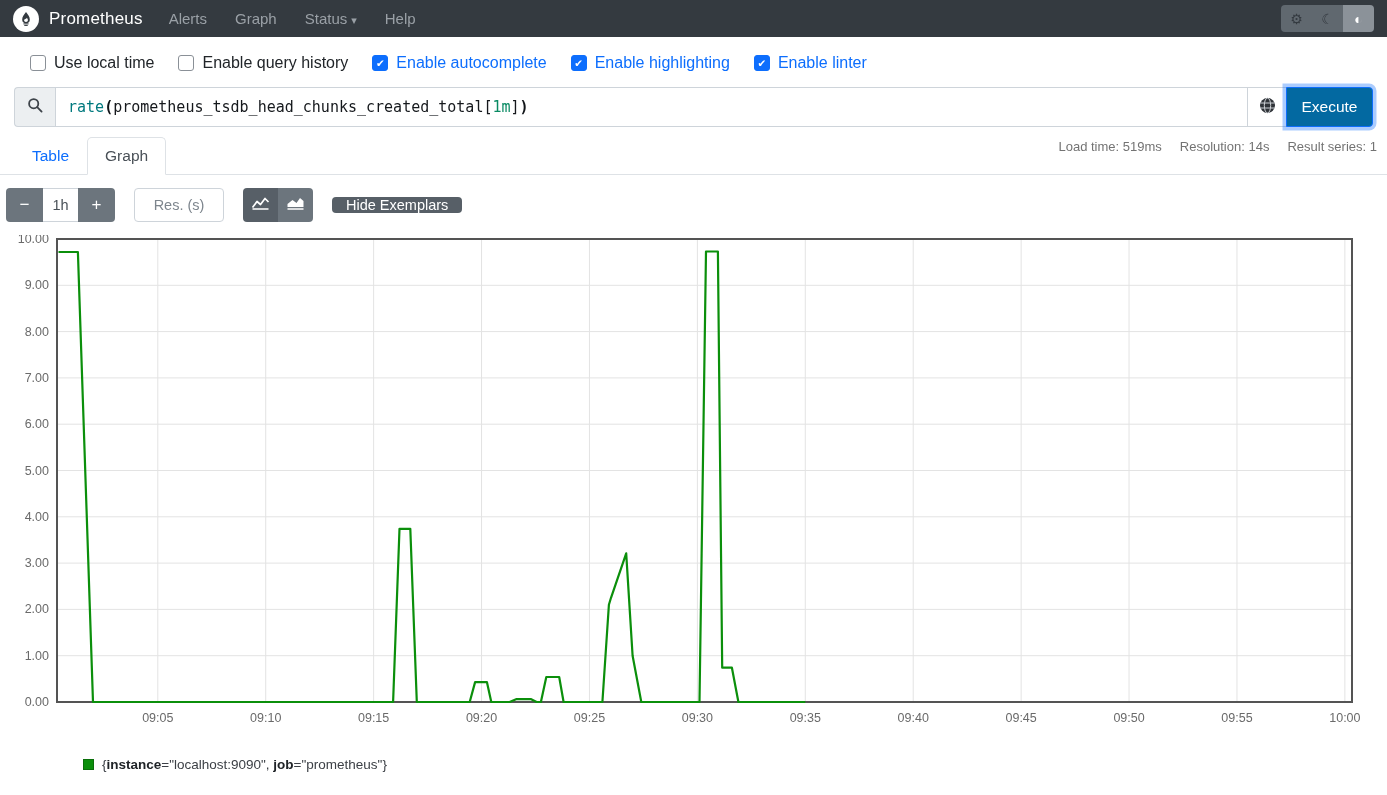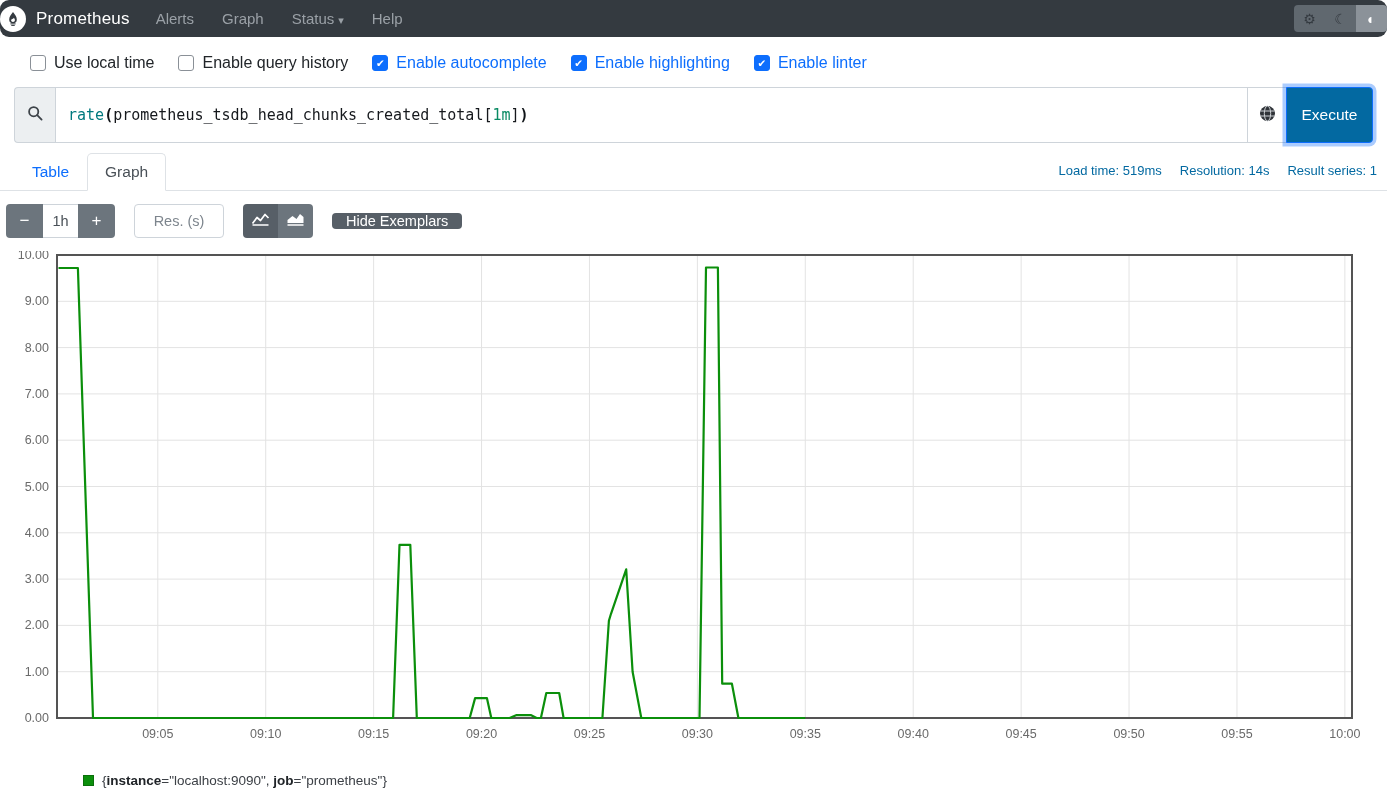--- a/index.html
+++ b/index.html
@@ -8,22 +8,21 @@
     background: #ffffff;
     color: #212529;
     width: 1387px;
   }
   
   .navbar {
     height: 37px;
     background: #343a40;
     display: flex;
     align-items: center;
-    padding: 0 0;
-    border-radius: 9px;
+    padding: 0 13px;
   }
   .brand { display: flex; align-items: center; cursor: pointer; }
   .logo-circle {
     width: 26px; height: 26px; border-radius: 50%;
     background: #ffffff; display: flex; align-items: center; justify-content: center;
     margin-right: 10px;
   }
   .brand-name { color: #ffffff; font-size: 17px; font-weight: 500; letter-spacing: .2px; }
   .nav-links { display: flex; align-items: center; margin-left: 26px; gap: 28px; }
   .nav-link { color: #9aa0a6; font-size: 15px; cursor: pointer; }
@@ -40,21 +39,21 @@
   .opt { display: flex; align-items: center; gap: 8px; cursor: pointer; }
   .cb {
     width: 16px; height: 16px; border: 1px solid #8a9097; border-radius: 3px; background: #fff;
     display: inline-flex; align-items: center; justify-content: center; flex: none;
   }
   .cb.checked { background: #0d6efd; border-color: #0d6efd; }
   .cb.checked::after { content: "✔"; color: #fff; font-size: 10.5px; line-height: 1; }
   .opt-label { font-size: 16px; color: #212529; }
   .opt.on .opt-label { color: #0d6efd; }
   
-  .query-row { display: flex; margin: 0 14px; height: 56px; }
+  .query-row { display: flex; margin: 0 14px; height: 40px; }
   .q-addon {
     width: 41px; background: #eceff1; border: 1px solid #ced4da; border-right: none;
     border-radius: 4px 0 0 4px; display: flex; align-items: center; justify-content: center;
   }
   .q-input {
     flex: 1; border: 1px solid #ced4da; border-right: none; background: #fff;
     display: flex; align-items: center; padding: 0 12px;
     font-family: "DejaVu Sans Mono", monospace; font-size: 15px; cursor: text;
   }
   .tok-fn { color: #00797e; }
@@ -71,22 +70,22 @@
     border: 1px solid #0d6efd; border-radius: 0 4px 4px 0; cursor: pointer;
     box-shadow: 0 0 0 3.5px rgba(13,110,253,.35);
     font-family: "Liberation Sans", sans-serif;
   }
   
   .tabs-row {
     display: flex; align-items: flex-end; margin-top: 10px; padding: 0 14px;
     border-bottom: 1px solid #dee2e6; position: relative;
   }
   .stats {
-    position: absolute; right: 10px; top: 10px; display: flex; gap: 18px;
-    color: #0369a1; font-size: 13px;
+    position: absolute; right: 10px; top: 2px; display: flex; gap: 18px;
+    color: #737373; font-size: 13px;
   }
   .tab {
     font-size: 15.5px; padding: 9px 17px; cursor: pointer; border: 1px solid transparent;
     border-radius: 5px 5px 0 0; margin-bottom: -1px;
   }
   .tab.inactive { color: #0d6efd; }
   .tab.active { color: #495057; background: #fff; border-color: #dee2e6 #dee2e6 #ffffff #dee2e6; }
   
   .controls-row { display: flex; align-items: center; margin: 13px 14px 0 6px; gap: 19px; }
   .grp { display: flex; height: 34px; border-radius: 4px; overflow: hidden; }

